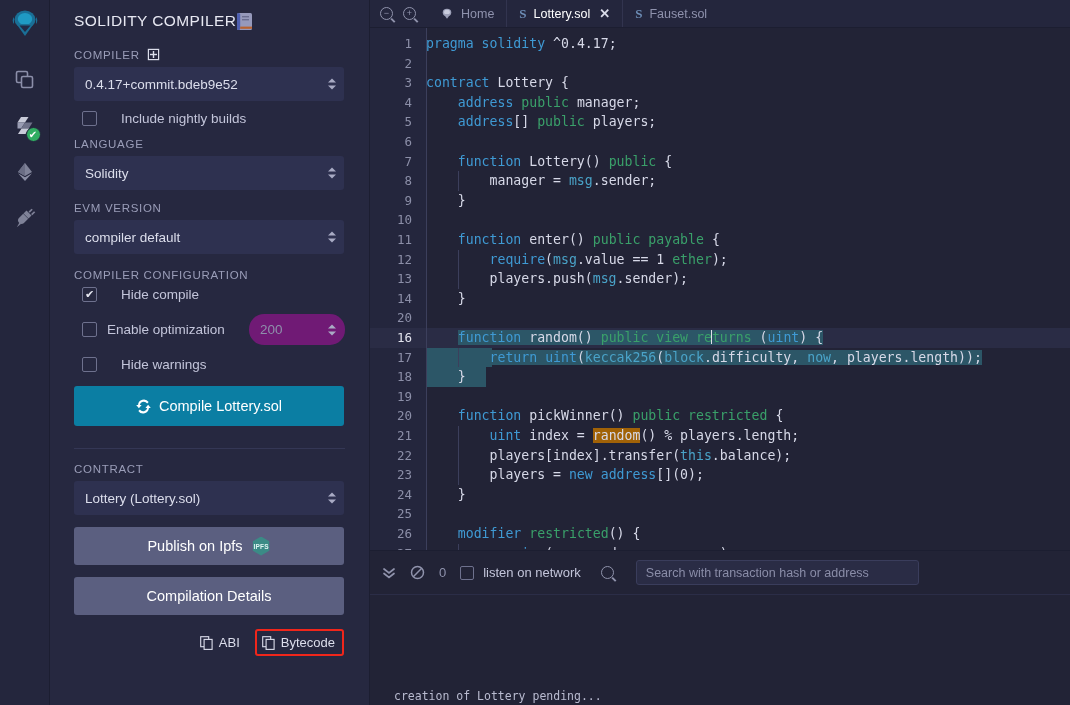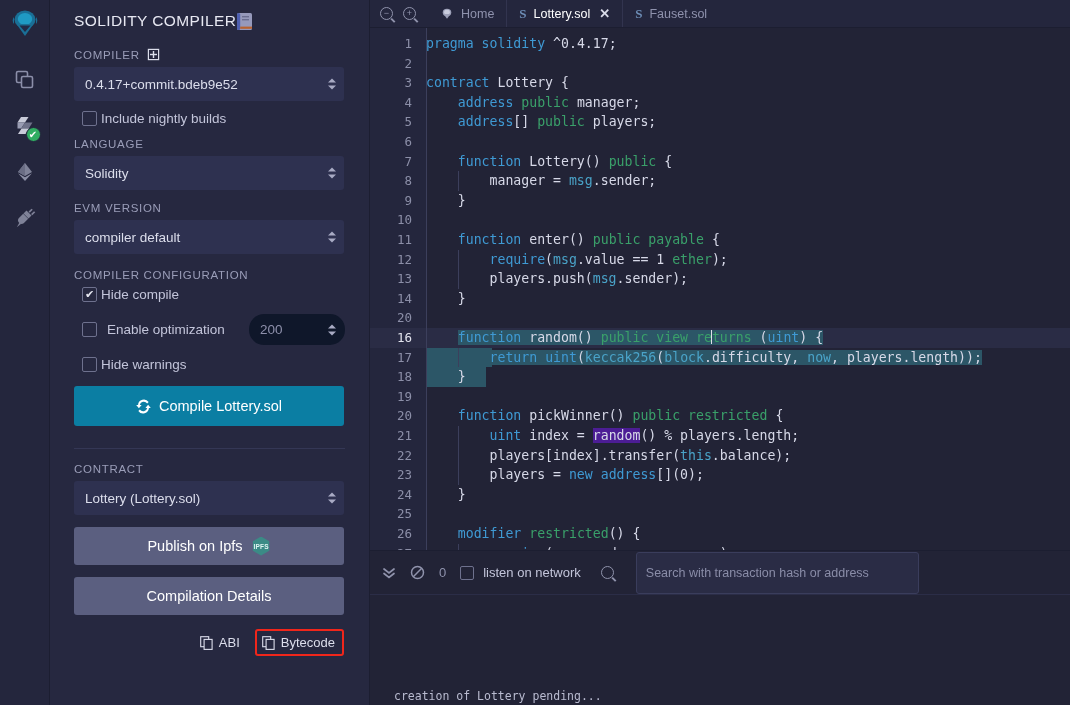--- a/index.html
+++ b/index.html
@@ -64,36 +64,36 @@
     border: 1px solid #333category; border: none;
     border-radius: 3px; color: #dcdeec; font-size: 13.5px;
     display: flex; align-items: center; padding: 0 24px 0 11px;
     font-family: "Liberation Sans", sans-serif;
   }
   .spin { position: absolute; right: 9px; top: 50%; transform: translateY(-50%);
     display:flex; flex-direction:column; gap:3px; }
   .tri-up { width:0;height:0;border-left:4px solid transparent;border-right:4px solid transparent;border-bottom:4px solid #a9abc4;}
   .tri-dn { width:0;height:0;border-left:4px solid transparent;border-right:4px solid transparent;border-top:4px solid #a9abc4;}
 
-  .ckrow { display: flex; align-items: center; gap: 4px; margin: 10px 0 12px 8px; }
+  .ckrow { display: flex; align-items: center; gap: 24px; margin: 10px 0 12px 8px; }
   .cbox {
     width: 15px; height: 15px; border: 1px solid #6e718e; border-radius: 2px;
     background: transparent; flex: 0 0 15px;
     display:flex; align-items:center; justify-content:center;
   }
   .cbox.checked { background: transparent; }
   .cbox.checked::after {
     content:"✔"; color:#e7e8f2; font-size: 11px; line-height:1;
   }
   .ck-label { font-size: 13.5px; color: #c3c5da; }
 
   .opt-row { display:flex; align-items:center; justify-content: space-between; margin: 10px 0 12px 8px; }
   .opt-left { display:flex; align-items:center; gap:10px; }
   .num-input {
-    width: 96px; height: 31px; background: #0f172a; border-radius: 15px;
+    width: 96px; height: 31px; background: #701a75; border-radius: 15px;
     display:flex; align-items:center; padding: 0 20px 0 11px;
     color: #8e90ab; font-size: 13.5px; position: relative;
   }
 
   .compile-btn {
     width: 270px; height: 40px; background: #0b7ea3;
     border-radius: 3px; color: #fff; font-size: 14.5px;
     display: flex; align-items: center; justify-content: center; gap: 8px;
     margin-top: 14px; cursor: pointer;
   }
@@ -153,41 +153,41 @@
     color: #8c8fa8; font-size: 12.5px;
   }
   .ln .tx { position: absolute; left: 56px; color: #d7d9e8; }
   .ln.cur { background: #2a2c45; }
   .ln.cur .no { color: #e3e4ee; }
   .hl-line { position:absolute; left:56px; top:0; height:19.6px; background:#2c5667; }
   .indent-guide {
     position: absolute; left: 0; top: 0; width: 1px; height: 19.6px; background: #3c3f5c;
   }
   .sel-text { background: #2c5667; }
-  .word-hl { background: #4c1d95; }
+  .word-hl { background: #a16207; }
   .cursor-bar { display:inline-block; width:1px; height:14px; background:#dfe0ea; vertical-align:-2px; margin:0 -0.5px;}
 
   
   .k   { color: #3f9ad4; }
   .vis { color: #3aa06a; }
   .glo { color: #4aa3c8; }
 
   
   .term { flex: 0 0 155px; background: #222336; border-top: 1px solid #1c1e31; display:flex; flex-direction:column;}
   .term-bar {
     height: 44px; display: flex; align-items: center; gap: 14px;
     padding: 0 0 0 12px; border-bottom: 1px solid #2b2d47;
   }
   .t-ico { color: #9093ac; font-size: 13px; display:flex; align-items:center;}
   .t-count { color: #8f92ad; font-size: 13px; }
   .t-ck { display:flex; align-items:center; gap:9px; }
   .t-ck .cbox { width:14px;height:14px;flex:0 0 14px;}
   .t-ck span { font-size: 13px; color: #c3c5da; }
   .t-search {
-    width: 283px; height: 42px; background: #2a2c45; border: 1px solid #3a3d5c;
+    width: 283px; height: 25px; background: #2a2c45; border: 1px solid #3a3d5c;
     border-radius: 3px; display:flex; align-items:center; padding: 0 9px;
     color: #8a8da8; font-size: 12.5px; margin-left: 8px;
   }
   .term-body { flex:1; position:relative; }
   .term-line {
     position:absolute; left: 24px; bottom: 2px;
     font-family: "DejaVu Sans Mono", monospace; font-size: 11.5px; color: #b9bbd0;
   }
 
   .magnifier { width:13px;height:13px;border:1.6px solid #9093ac;border-radius:50%;position:relative;display:inline-block;}

